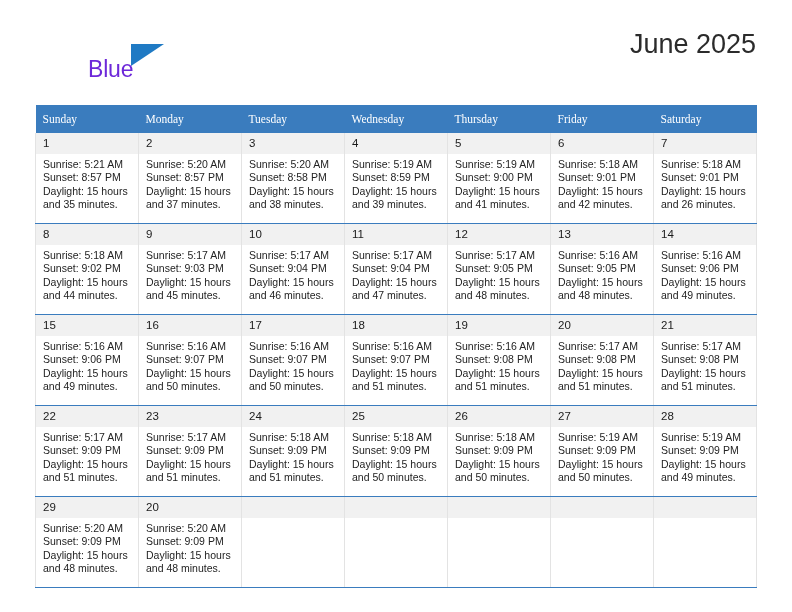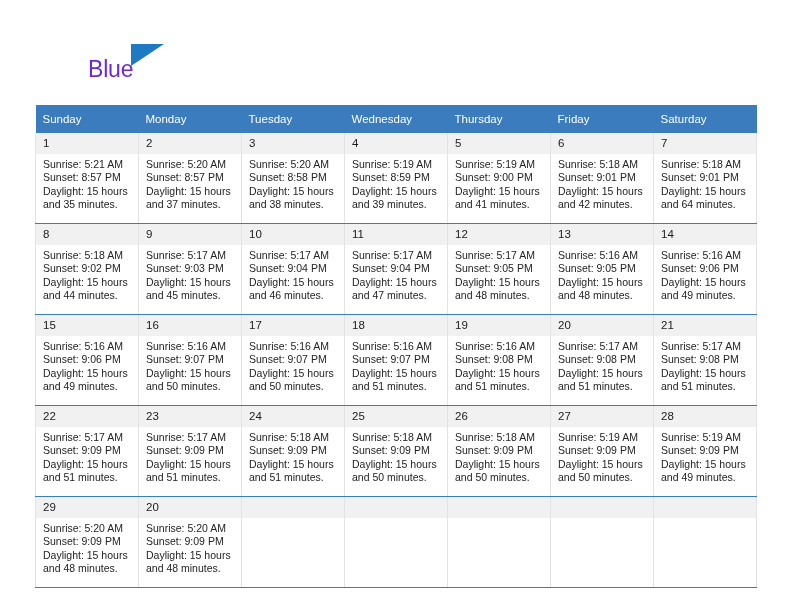--- a/index.html
+++ b/index.html
@@ -96,21 +96,21 @@
   }
   .calendar th {
     background: #3a7cbe;
     color: #ffffff;
     font-size: 11.5px;
     font-weight: normal;
     text-align: left;
     padding: 5px 0 5px 7px;
     height: 18px;
     border: none;
-    font-family: Liberation Sans, sans-serif;
+    font-family: Liberation Serif, serif;
   }
   .calendar td {
     vertical-align: top;
     padding: 0;
     border-left: 1px solid #e3e3e3;
     border-right: 1px solid #e3e3e3;
     border-bottom: 1px solid #3a7cbe;
     height: 90px;
     background: #ffffff;
   }
@@ -154,20 +154,21 @@
 <div class="page">
 
   <div class="header">
 
     <div class="brand">
       <span class="brand-triangle"></span>
       <span class="brand-blue">Blue</span>
     </div>
 
     <div class="title-block">
+      <div class="cal-title">June 2025</div>
     </div>
 
   </div>
 
   <table class="calendar">
     <thead>
       <tr>
         <th>Sunday</th>
         <th>Monday</th>
         <th>Tuesday</th>
@@ -245,21 +246,21 @@
               </div>
             </div>
           </td>
           <td>
             <div class="cell-inner">
               <span class="daynum">7</span>
               <div class="details">
                 <div>Sunrise: 5:18 AM</div>
                 <div>Sunset: 9:01 PM</div>
                 <div>Daylight: 15 hours</div>
-                <div>and 64 minutes.</div>
+                <div>and 26 minutes.</div>
               </div>
             </div>
           </td>
         </tr>
         <tr class="week-row">
           <td>
             <div class="cell-inner">
               <span class="daynum">8</span>
               <div class="details">
                 <div>Sunrise: 5:18 AM</div>

